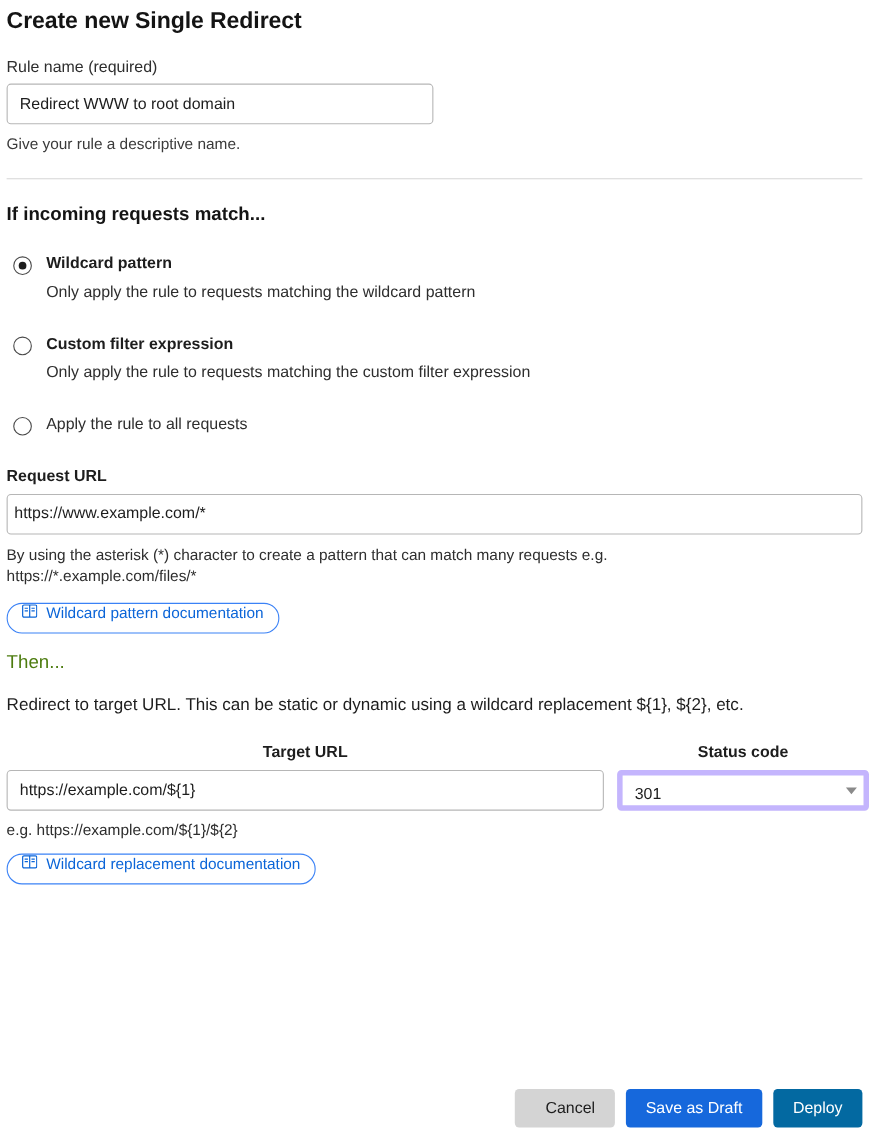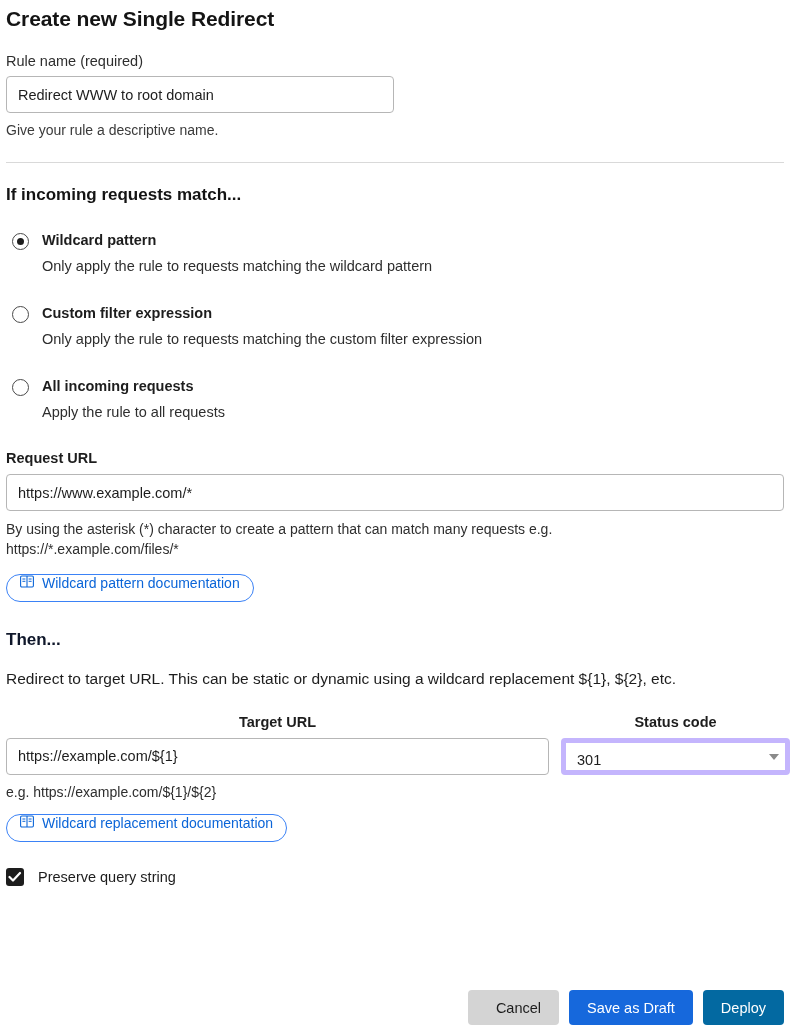--- a/index.html
+++ b/index.html
@@ -122,21 +122,21 @@
     font-weight: bold;
     color: #1d1d1d;
     margin-top: 26px;
     margin-bottom: 8px;
   }
   .wide-input {
     display: block;
     box-sizing: border-box;
     width: 778px;
     height: 37px;
-    padding: 0 11px;
+    padding: 0 6px;
     font-size: 14.5px;
     font-family: "Liberation Sans", sans-serif;
     color: #1d1d1d;
     border: 1px solid #b6b6b6;
     border-radius: 4px;
     background: #fff;
     outline: none;
   }
   .hint {
     font-size: 14px;
@@ -161,23 +161,23 @@
     font-size: 14px;
     font-family: "Liberation Sans", sans-serif;
     cursor: pointer;
     box-sizing: border-box;
   }
   .doc-pill svg { display: block; }
 
   
   .then-title {
     font-size: 17px;
-    font-weight: bold;
-    color: #0f172a;
-    margin-top: 28px;
+    font-weight: normal;
+    color: #4d7c0f;
+    margin-top: 16px;
   }
   .then-desc {
     font-size: 15.5px;
     color: #1d1d1d;
     margin-top: 20px;
   }
 
   
   .target-row {
     display: flex;
@@ -315,21 +315,20 @@
     </div>
 
     <div class="radio-row">
       <span class="radio-outer"></span>
       <div class="radio-title">Custom filter expression</div>
       <div class="radio-desc">Only apply the rule to requests matching the custom filter expression</div>
     </div>
 
     <div class="radio-row">
       <span class="radio-outer"></span>
-      <div class="radio-title">All incoming requests</div>
       <div class="radio-desc">Apply the rule to all requests</div>
     </div>
 
   </div>
 
   <div class="block-label">Request URL</div>
   <input class="wide-input" type="text" value="https://www.example.com/*" style="">
   <div class="hint">By using the asterisk (*) character to create a pattern that can match many requests e.g. https://*.example.com/files/*</div>
 
   <button class="doc-pill">
@@ -371,28 +370,20 @@
         <line x1="7" y1="1" x2="7" y2="12" stroke="#0b65d8" stroke-width="1.1"></line>
         <line x1="2.4" y1="4" x2="5.4" y2="4" stroke="#0b65d8" stroke-width="1"></line>
         <line x1="2.4" y1="6.3" x2="5.4" y2="6.3" stroke="#0b65d8" stroke-width="1"></line>
         <line x1="8.6" y1="4" x2="11.6" y2="4" stroke="#0b65d8" stroke-width="1"></line>
         <line x1="8.6" y1="6.3" x2="11.6" y2="6.3" stroke="#0b65d8" stroke-width="1"></line>
       </svg>
     </span>
     <span>Wildcard replacement documentation</span>
   </button>
 
-  <div class="check-row">
-    <span class="check-box">
-      <svg width="14" height="12" viewBox="0 0 14 12">
-        <polyline points="1.5,6 5,9.5 12,2" fill="none" stroke="#ffffff" stroke-width="2.2" stroke-linecap="round" stroke-linejoin="round"></polyline>
-      </svg>
-    </span>
-    <span class="check-label">Preserve query string</span>
-  </div>
 
   <div class="footer">
     <button class="btn btn-cancel">Cancel</button>
     <button class="btn btn-draft">Save as Draft</button>
     <button class="btn btn-deploy">Deploy</button>
   </div>
 
 </div>
 
 </body></html>

